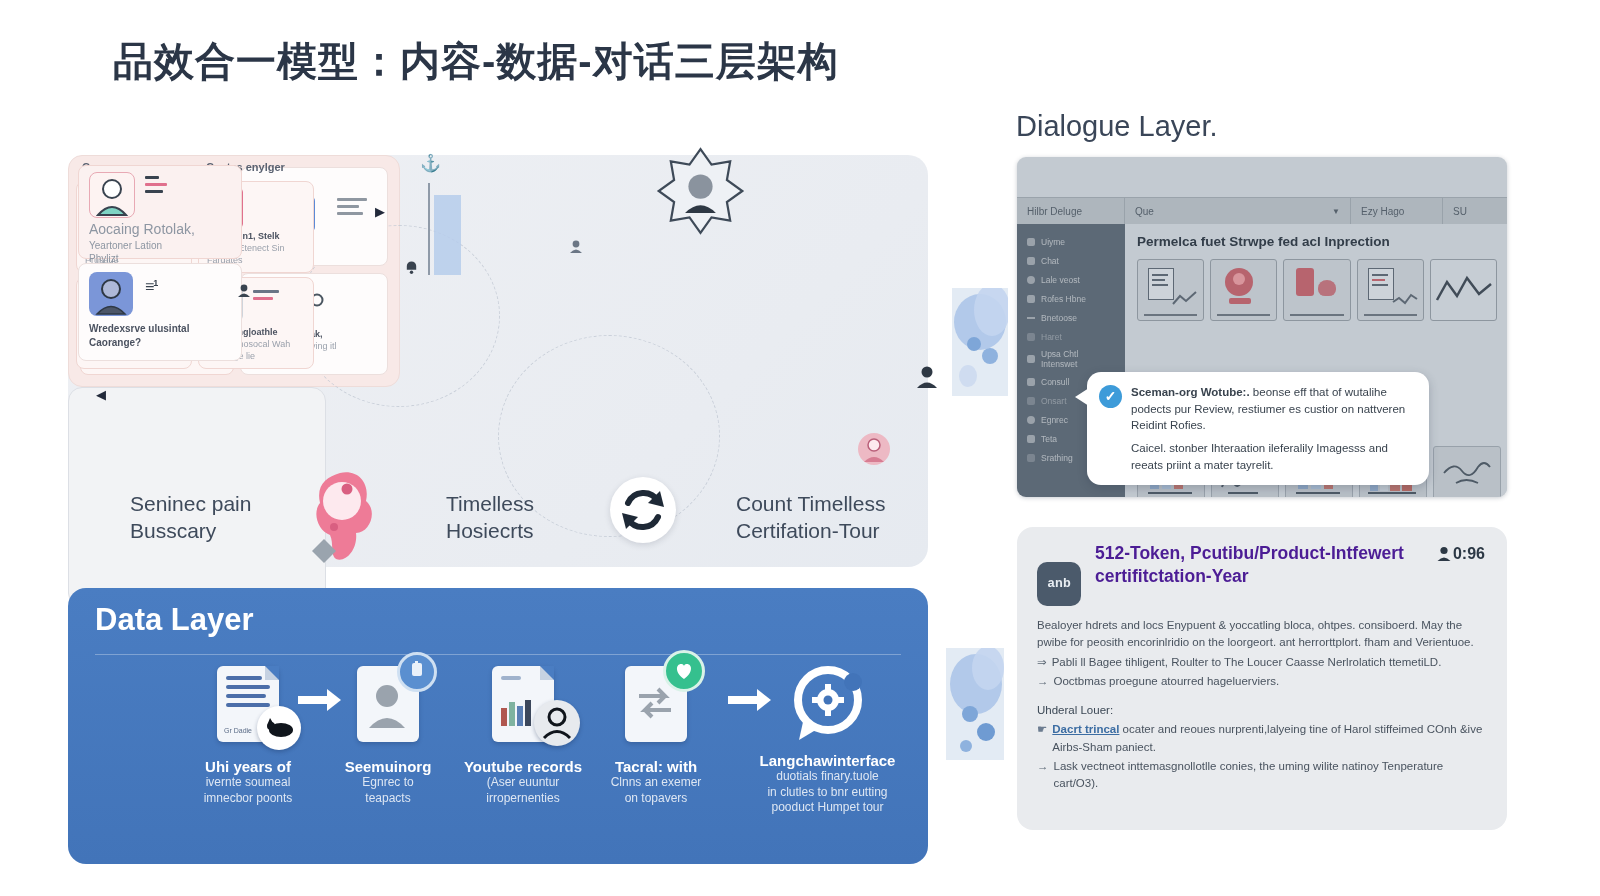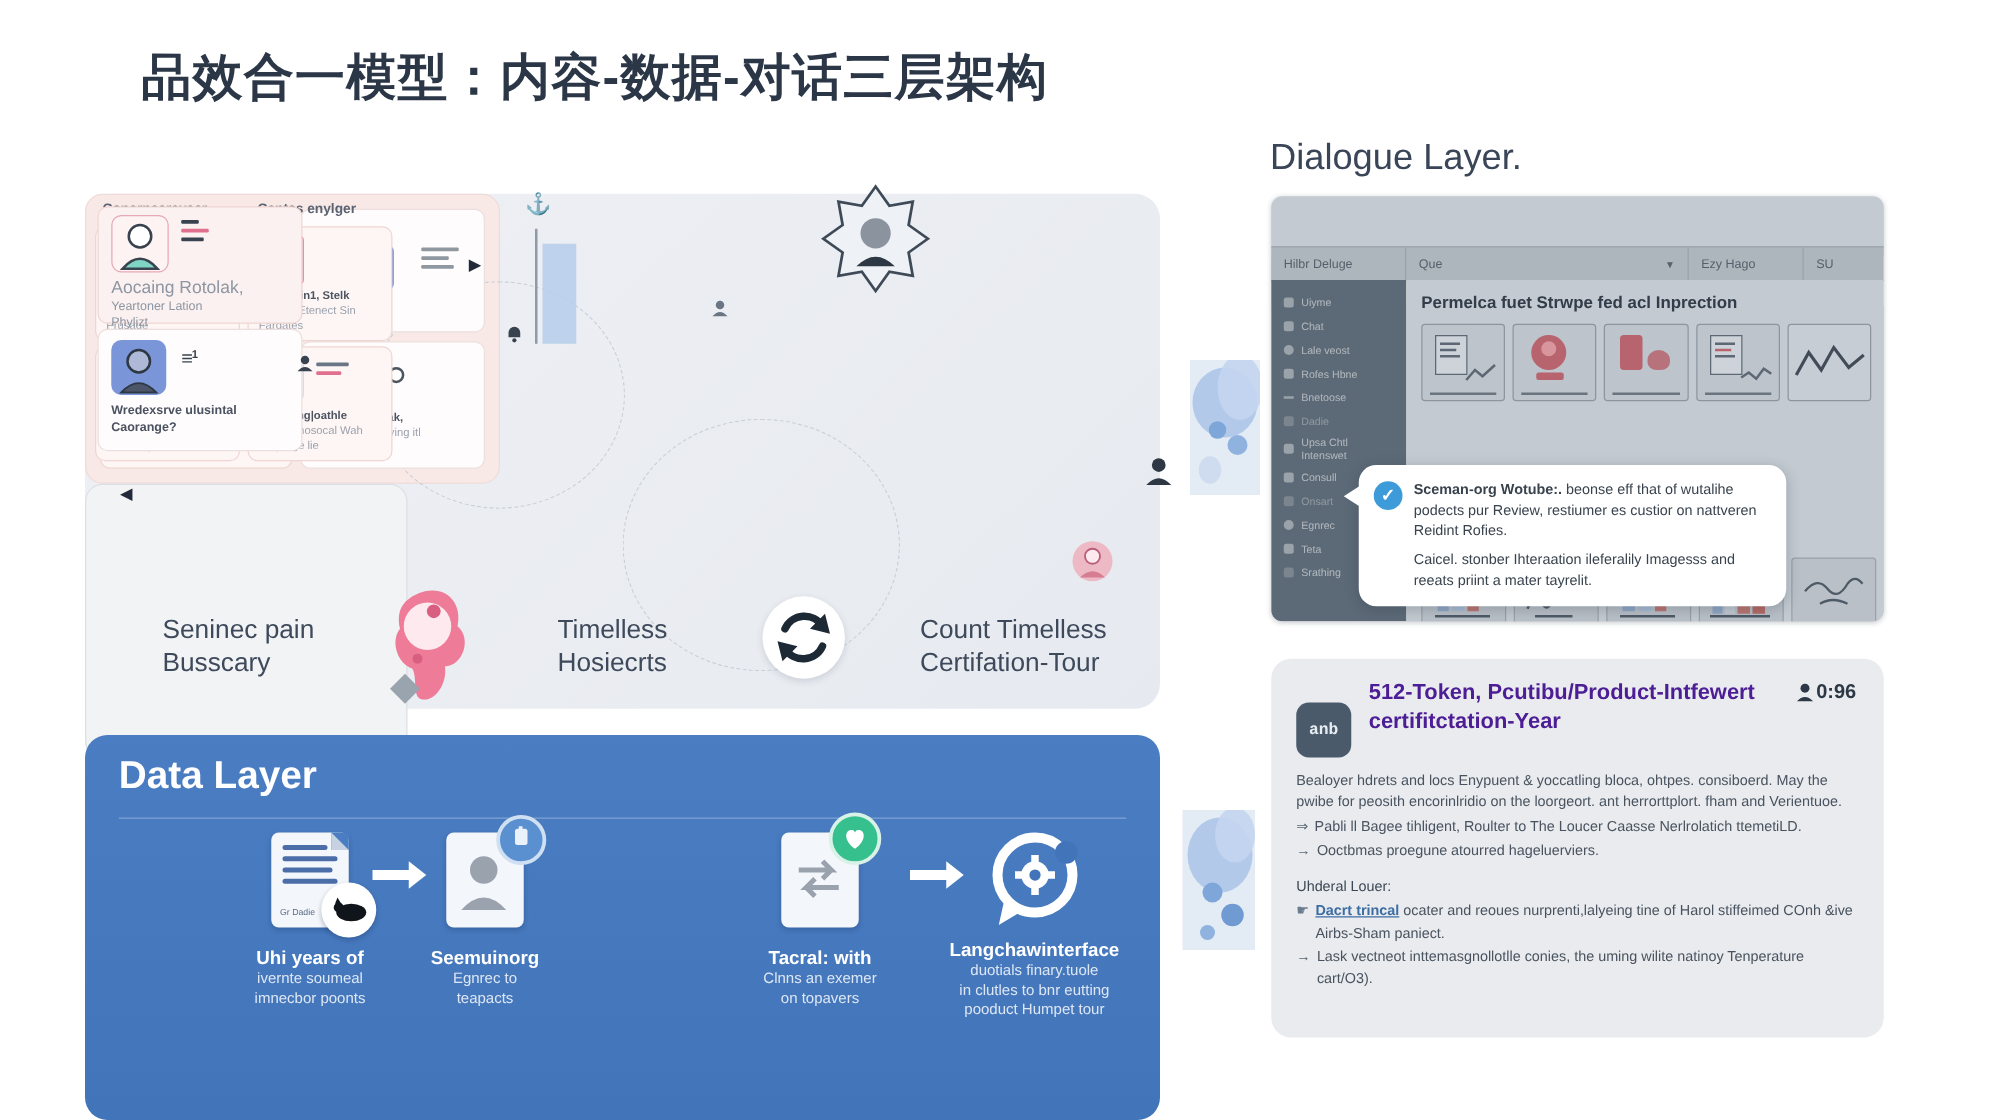--- a/index.html
+++ b/index.html
@@ -61,21 +61,21 @@
   .eqmark sup{font-size:9px;}
   .eqpink{position:absolute;width:26px;}
   .eqpink b{display:block;height:3px;margin-bottom:4px;border-radius:1px;}
   .tri{font-size:13px;color:#22293a;}
 
   
   .foot-label{font-size:21px;line-height:1.3;color:#3e4a5b;font-weight:500;}
   .refresh-circle{left:610px;top:478px;width:66px;height:66px;border-radius:50%;background:#fff;box-shadow:0 2px 6px rgba(40,50,70,.15);}
 
   
-  .data-panel{left:68px;top:588px;width:860px;height:308px;border-radius:18px;
+  .data-panel{left:68px;top:588px;width:860px;height:276px;border-radius:18px;
               background:linear-gradient(180deg,#4a7dc2 0%,#4274b9 100%);}
   .data-title{left:27px;top:14px;font-size:31px;font-weight:600;color:#fff;}
   .data-rule{left:27px;top:66px;width:806px;height:1px;background:rgba(255,255,255,.3);}
   .dl-item{position:absolute;text-align:center;color:#fff;}
   .dl-title{font-size:15px;font-weight:700;color:#fff;}
   .dl-line{font-size:12px;color:rgba(255,255,255,.82);line-height:1.3;}
   .dl-doc{position:relative;width:62px;height:76px;background:#f3f6fa;border-radius:6px;margin:0 auto;box-shadow:0 2px 4px rgba(20,40,80,.25);}
   .dl-doc .fold{position:absolute;right:0;top:0;width:0;height:0;border-left:14px solid #c6d2e2;border-top:14px solid #4a7dc2;}
   .dl-doc b{position:absolute;left:9px;height:4px;background:#4b6ea9;border-radius:2px;}
   .badge{position:absolute;border-radius:50%;}
@@ -397,20 +397,41 @@
             </svg>
         </span>
       </div>
       <div style="margin-top:16px;">
         <div class="dl-title">Seemuinorg</div>
         <div class="dl-line">Egnrec to</div>
         <div class="dl-line">teapacts</div>
       </div>
     </div>
 
+    <div class="dl-item" style="left:385px;top:78px;width:140px;">
+      <div class="dl-doc">
+        <span class="fold"></span>
+        <b style="top:10px;width:20px;background:#9fb2cc;"></b>
+        <span style="position:absolute;left:9px;bottom:16px;width:6px;height:18px;background:#b0574f;"></span>
+        <span style="position:absolute;left:17px;bottom:16px;width:6px;height:24px;background:#7fb3a0;"></span>
+        <span style="position:absolute;left:25px;bottom:16px;width:6px;height:20px;background:#5a7fb5;"></span>
+        <span style="position:absolute;left:33px;bottom:16px;width:6px;height:26px;background:#3c485c;"></span>
+        <span class="badge" style="right:-26px;bottom:-4px;width:46px;height:46px;background:#e7eaee;box-shadow:0 2px 4px rgba(20,40,80,.3);">
+          <svg width="46" height="46" viewBox="0 0 46 46">
+              <circle cx="23" cy="17" r="8" fill="none" stroke="#10151c" stroke-width="3"></circle>
+              <path d="M10 38 q13 -13 26 0" fill="none" stroke="#10151c" stroke-width="3"></path>
+            </svg>
+        </span>
+      </div>
+      <div style="margin-top:16px;">
+        <div class="dl-title">Youtube records</div>
+        <div class="dl-line">(Aser euuntur</div>
+        <div class="dl-line">irropernenties</div>
+      </div>
+    </div>
 
     <div class="dl-item" style="left:518px;top:78px;width:140px;">
       <div class="dl-doc">
         <span class="fold"></span>
         <svg width="62" height="76" viewBox="0 0 62 76">
             <path d="M14 30 h26 l-7 -7 m7 7 l-7 7" fill="none" stroke="#9aa3ad" stroke-width="4"></path>
             <path d="M46 44 h-26 l7 -7 m-7 7 l7 7" fill="none" stroke="#9aa3ad" stroke-width="4"></path>
           </svg>
         <span class="badge" style="right:-18px;top:-16px;width:42px;height:42px;background:#35c08e;border:3px solid #d9f2e8;box-sizing:border-box;">
           <svg width="36" height="36" viewBox="0 0 36 36">
@@ -495,21 +516,21 @@
         <div class="cu-sitem">
             <span class="si-ico"></span>
             <span>Rofes Hbne</span>
           </div>
         <div class="cu-sitem">
             <span class="si-ico" style="height:2px;border-radius:0;"></span>
             <span>Bnetoose</span>
           </div>
         <div class="cu-sitem">
             <span class="si-ico" style="opacity:.5;"></span>
-            <span style="opacity:.6;">Dadie</span>
+            <span style="opacity:.6;">Haret</span>
           </div>
         <div class="cu-sitem" style="height:26px;">
             <span class="si-ico"></span>
             <span style="width:70px;line-height:1.2;">Upsa Chtl Intenswet</span>
           </div>
         <div class="cu-sitem">
             <span class="si-ico"></span>
             <span>Consull</span>
           </div>
         <div class="cu-sitem">

